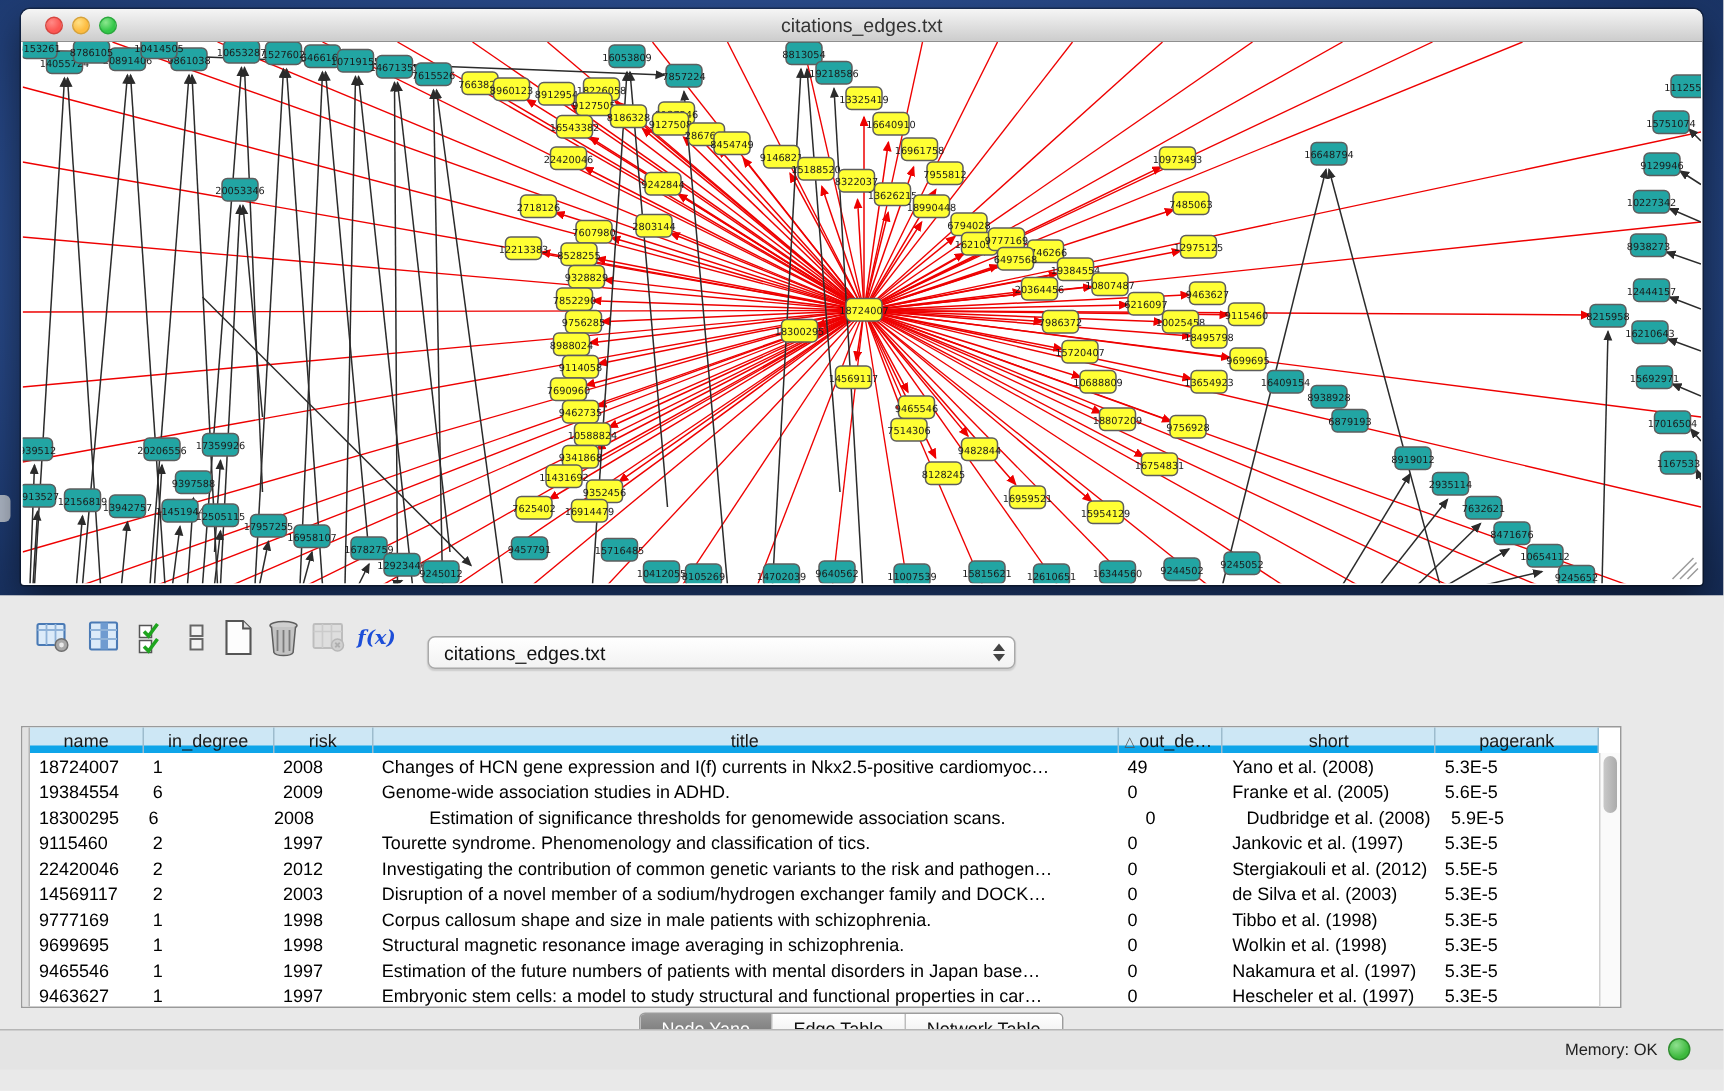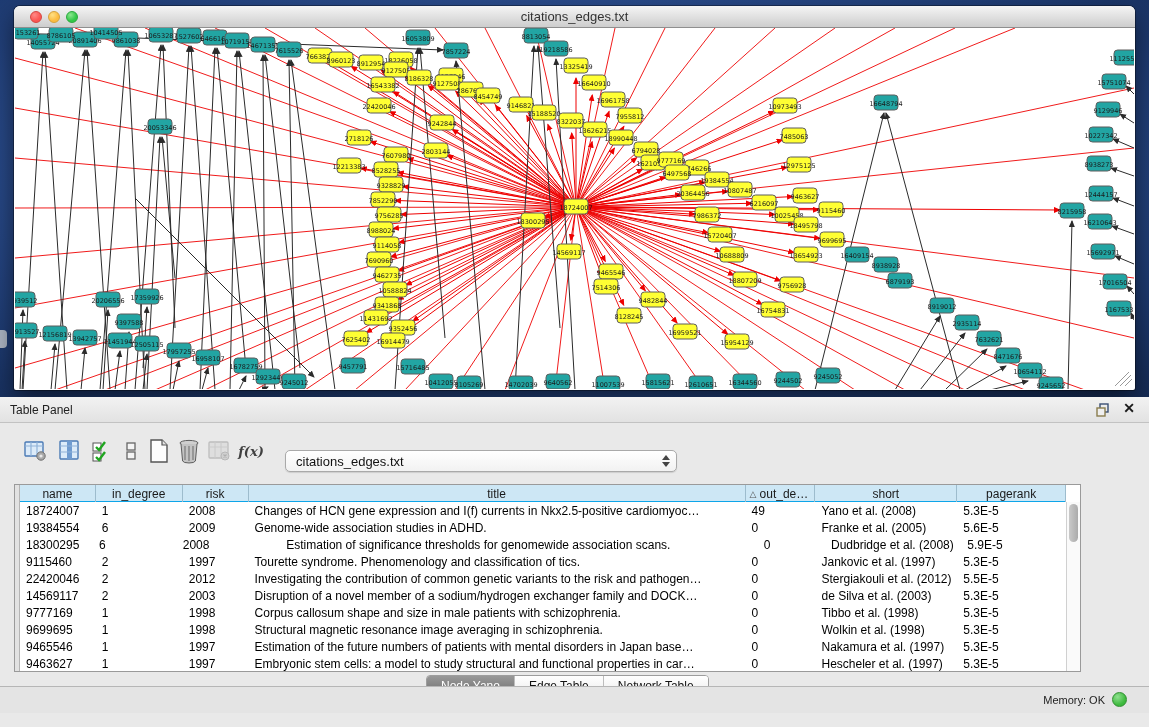--- a/index.html
+++ b/index.html
@@ -34,21 +34,21 @@
   #combo { position:absolute; left:285px; top:27px; width:392px; height:22px; background:linear-gradient(#ffffff,#f2f2f2);
     border:1px solid #a9a9a9; border-radius:5px; box-shadow:0 1px 1px rgba(0,0,0,.12); display:flex; align-items:center; }
   #combo-value { flex:1; padding-left:10px; font-size:13px; color:#111; }
   #combo-arrows { width:18px; display:flex; flex-direction:column; align-items:center; gap:2px; padding-right:2px; }
   #combo-arrows i { display:block; width:0; height:0; border-left:4px solid transparent; border-right:4px solid transparent; }
   #combo-arrows i.up { border-bottom:5px solid #444; }
   #combo-arrows i.dn { border-top:5px solid #444; }
 
   #table-wrap { position:absolute; left:14px; top:87px; width:1067px; height:188px; background:#fff; border:1px solid #9a9a9a; }
   #gutter { position:absolute; left:0; top:0; bottom:0; width:5px; background:#e2e2e2; border-right:1px solid #b5b5b5; }
-  #thead { position:absolute; left:5px; top:0; height:17px; right:14px; display:flex; background:#cde7f5; border-bottom:1px solid #0ea5e9; }
+  #thead { position:absolute; left:5px; top:0; height:17px; right:14px; display:flex; background:#cde7f5; border-bottom:5px solid #0ea5e9; }
   .hcell { height:17px; font-size:12px; color:#1a1a1a; display:flex; align-items:center; justify-content:center;
     border-right:1px solid #9dbccd; overflow:hidden; white-space:nowrap; }
   .hcell.sorted { justify-content:flex-start; padding-left:4px; gap:3px; }
   .sort-tri { font-size:9px; color:#555; }
   #tbody { position:absolute; left:5px; top:17px; right:14px; bottom:0; overflow:hidden; }
   .trow { display:flex; height:17px; align-items:center; }
   .tcell { font-size:12px; color:#000; padding-left:6px; white-space:nowrap; overflow:hidden; }
   #vscroll { position:absolute; right:0; top:17px; bottom:0; width:14px; background:#fafafa; border-left:1px solid #d0d0d0; }
   #vthumb { position:absolute; left:2px; top:2px; width:9px; height:38px; background:linear-gradient(90deg,#c9c9c9,#ababab); border-radius:5px; }
 
@@ -817,30 +817,20 @@
               <rect x="549" y="171" width="24" height="15" rx="3.5" fill="#ffff33" stroke="#5d5d5d" stroke-width="1"></rect>
               <text x="561" y="181.5" text-anchor="middle" font-size="6.5" font-family="DejaVu Sans, sans-serif" fill="#1a1a1a">18724007</text>
             </g>
             <path d="M1100 358 L1114 344 M1105 358 L1116 347 M1110 358 L1117 351" stroke="#9a9a9a" stroke-width="1" fill="none"></path>
           </svg>
         </div>
     </div>
   </div>
 
   <div id="table-panel">
-    <div id="panel-header">
-      <span id="panel-title">Table Panel</span>
-      <span id="float-btn">
-        <svg width="16" height="16" viewBox="0 0 16 16">
-          <rect x="5" y="2" width="8" height="8" fill="none" stroke="#3a4f73" stroke-width="1.4"></rect>
-          <rect x="2" y="6" width="8" height="8" fill="#efefef" stroke="#8a7d4d" stroke-width="1.4"></rect>
-        </svg>
-      </span>
-      <span id="close-btn">✕</span>
-    </div>
 
     <div id="panel-toolbar">
       <span class="tbtn" style="left:22px">
         <svg width="24" height="24" viewBox="0 0 24 24">
           <rect x="2" y="3" width="18" height="14" rx="1" fill="#dcebf9" stroke="#4a7ab5" stroke-width="1.4"></rect>
           <path d="M2 7h18 M8 3v14 M14 3v14" stroke="#8fb2d8" stroke-width="1.2" fill="none"></path>
           <circle cx="18" cy="17" r="4.2" fill="#a9a9a9" stroke="#6e6e6e"></circle>
           <circle cx="18" cy="17" r="1.6" fill="#e8e8e8"></circle>
         </svg>
       </span>
@@ -879,21 +869,21 @@
         </svg>
       </span>
       <span class="tbtn" style="left:206px">
         <svg width="24" height="24" viewBox="0 0 24 24" opacity="0.55">
           <rect x="2" y="3" width="19" height="16" rx="1" fill="#d6d6d6" stroke="#9a9a9a" stroke-width="1.3"></rect>
           <path d="M2 8h19 M8 3v16 M14 3v16" stroke="#b3b3b3" stroke-width="1.1"></path>
           <circle cx="18" cy="17" r="4" fill="#bdbdbd" stroke="#909090"></circle>
           <path d="M16.5 15.5l3 3 M19.5 15.5l-3 3" stroke="#808080" stroke-width="1.2"></path>
         </svg>
       </span>
-      <span class="tbtn" style="left:238px; font-family:'DejaVu Serif',serif; font-style:italic; font-weight:bold; font-size:13px; color:#404040;">f(x)</span>
+      <span class="tbtn" style="left:238px; font-family:'DejaVu Serif',serif; font-style:italic; font-weight:bold; font-size:13px; color:#1d4ed8;">f(x)</span>
 
       <div id="combo">
         <span id="combo-value">citations_edges.txt</span>
         <span id="combo-arrows">
             <i class="up"></i>
             <i class="dn"></i>
           </span>
       </div>
     </div>
 

